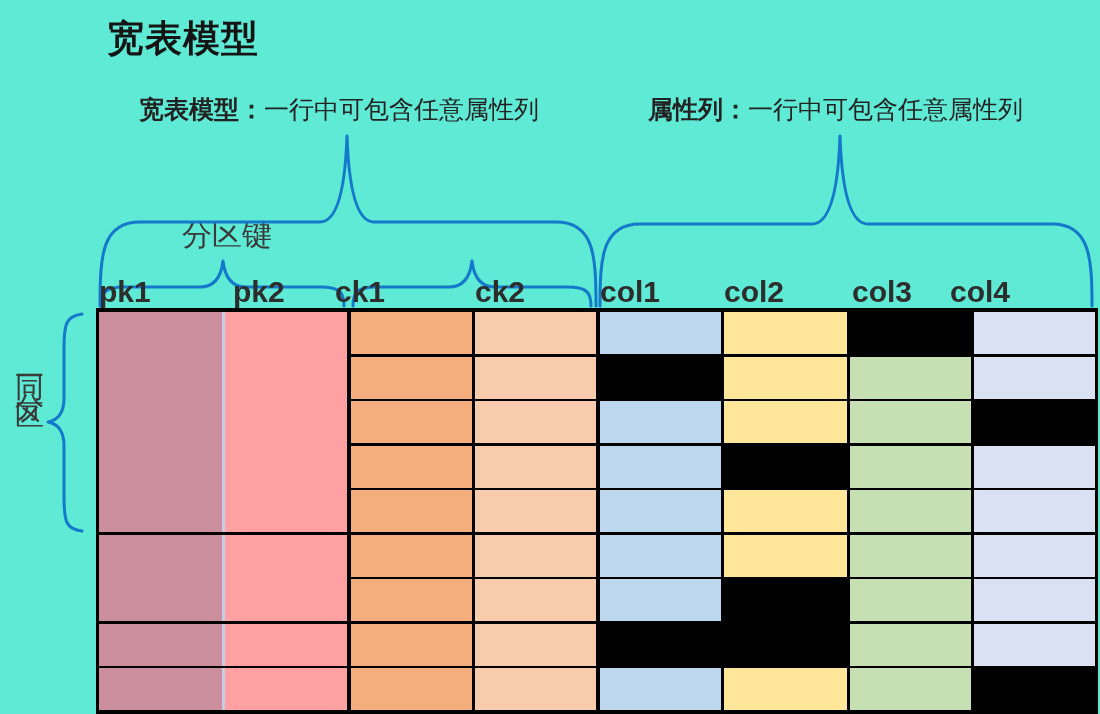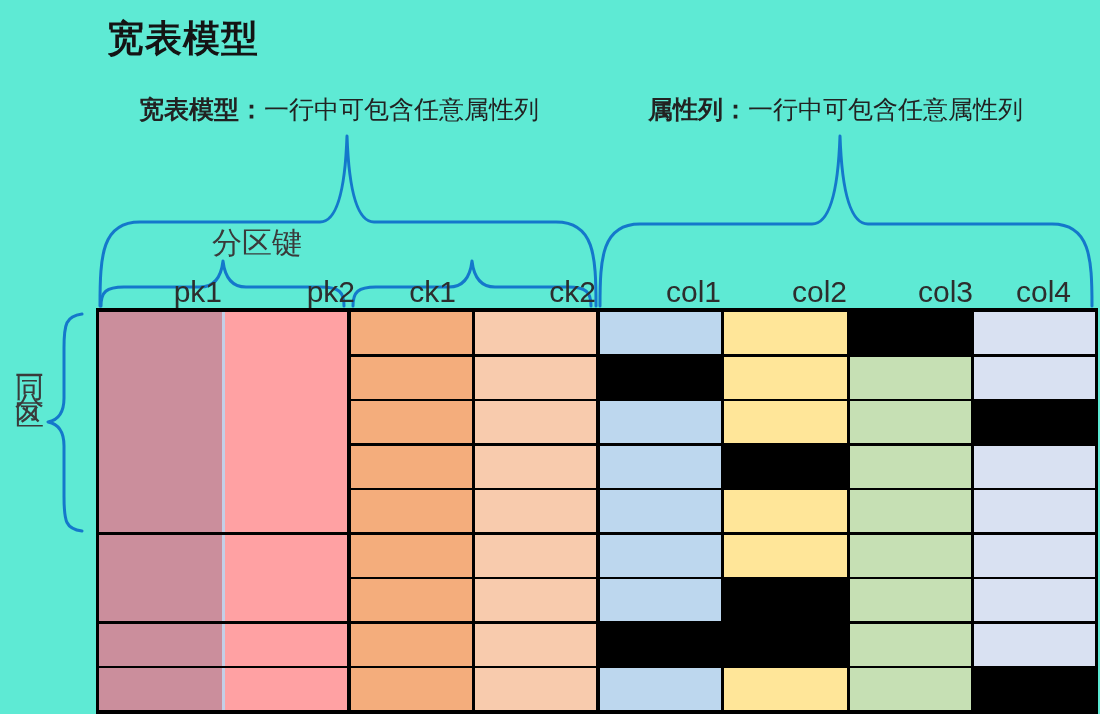--- a/index.html
+++ b/index.html
@@ -8,34 +8,34 @@
     overflow:hidden;font-family:"Liberation Sans","DejaVu Sans",sans-serif;
   }
   #page-title{
     position:absolute;left:107px;top:14px;margin:0;
     font-size:37px;font-weight:700;color:#141414;letter-spacing:1px;
   }
   .anno{position:absolute;top:93px;font-size:25px;color:#222;white-space:nowrap;}
   .anno .b{font-weight:700;}
   #anno-composite{left:139px;}
   #anno-attr{left:648px;}
-  .key-label{position:absolute;top:223px;font-size:30px;color:#3a3a3a;text-align:right;width:150px;}
+  .key-label{position:absolute;top:215px;font-size:30px;color:#3a3a3a;text-align:center;width:150px;}
   #label-partition-key{left:152px;}
   #label-sort-key{left:397px;}
   #label-same-partition{
     position:absolute;left:10px;top:352px;
     writing-mode:vertical-rl;text-orientation:upright;
     font-size:29px;letter-spacing:9px;color:#3a3a3a;
   }
   #braces{position:absolute;left:0;top:0;pointer-events:none;}
   #braces path{fill:none;stroke-width:3;stroke-linecap:round;stroke-linejoin:round;}
   #table-backdrop{position:absolute;left:96px;top:308px;width:1002px;height:406px;background:#000;}
   .hdr{
     position:absolute;top:276px;height:32px;line-height:32px;
-    font-size:30px;font-weight:400;color:#2d2d2d;text-align:right;
+    font-size:30px;font-weight:700;color:#2d2d2d;text-align:left;
   }
   .cell{position:absolute;}
 </style>
 </head>
 <body>
 
 <div id="stage">
 
   <h1 id="page-title">宽表模型</h1>
 

